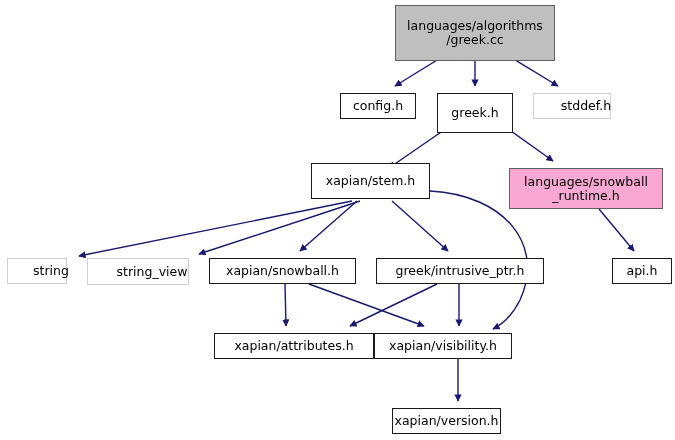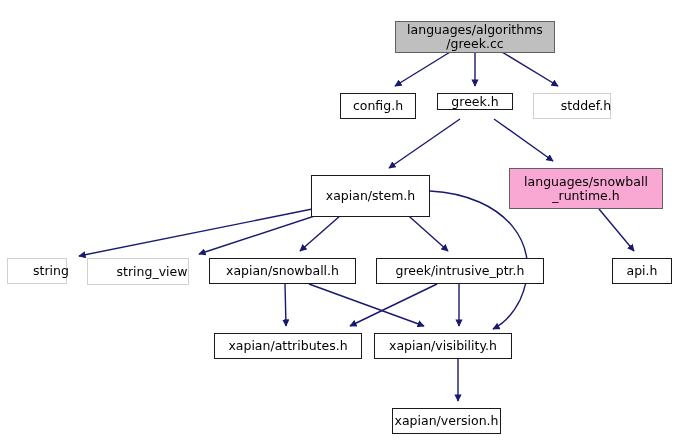--- a/index.html
+++ b/index.html
@@ -83,30 +83,30 @@
         <path d="M 430,191 C 505,195 545,245 520,300 C 512,316 503,324 493,329" fill="none" stroke="#191970" stroke-width="1.4" marker-end="url(#arrowhead)"></path>
         <path d="M 599,209 L 634,251" fill="none" stroke="#191970" stroke-width="1.4" marker-end="url(#arrowhead)"></path>
         <path d="M 285,284 L 286,326" fill="none" stroke="#191970" stroke-width="1.4" marker-end="url(#arrowhead)"></path>
         <path d="M 309,284 L 424,326" fill="none" stroke="#191970" stroke-width="1.4" marker-end="url(#arrowhead)"></path>
         <path d="M 437,284 L 350,326" fill="none" stroke="#191970" stroke-width="1.4" marker-end="url(#arrowhead)"></path>
         <path d="M 459,284 L 459,326" fill="none" stroke="#191970" stroke-width="1.4" marker-end="url(#arrowhead)"></path>
         <path d="M 458,359 L 458,401" fill="none" stroke="#191970" stroke-width="1.4" marker-end="url(#arrowhead)"></path>
       </g>
   </svg>
   <div id="nodes-layer">
-      <div class="node-box style-root" style="left: 395px; top: 21px; width: 160px; height: 32px;"><span class="node-label">languages/algorithms
+      <div class="node-box style-root" style="left: 395px; top: 5px; width: 160px; height: 56px;"><span class="node-label">languages/algorithms
 /greek.cc</span></div>
       <div class="node-box style-dark" style="left: 340px; top: 93px; width: 76px; height: 26px;"><span class="node-label">config.h</span></div>
-      <div class="node-box style-dark" style="left: 437px; top: 93px; width: 76px; height: 17px; text-align: center;"><span class="node-label">greek.h</span></div>
+      <div class="node-box style-dark" style="left: 437px; top: 93px; width: 76px; height: 40px; text-align: center;"><span class="node-label">greek.h</span></div>
       <div class="node-box style-sys" style="left: 533px; top: 93px; width: 78px; height: 26px;"><span class="node-label">stddef.h</span></div>
-      <div class="node-box style-dark" style="left: 311px; top: 175px; width: 119px; height: 42px;"><span class="node-label">xapian/stem.h</span></div>
+      <div class="node-box style-dark" style="left: 311px; top: 163px; width: 119px; height: 36px;"><span class="node-label">xapian/stem.h</span></div>
       <div class="node-box style-gray" style="left: 509px; top: 168px; width: 154px; height: 41px;"><span class="node-label">languages/snowball
 _runtime.h</span></div>
       <div class="node-box style-sys" style="left: 7px; top: 258px; width: 60px; height: 26px;"><span class="node-label">string</span></div>
       <div class="node-box style-sys" style="left: 87px; top: 258px; width: 102px; height: 27px;"><span class="node-label">string_view</span></div>
       <div class="node-box style-dark" style="left: 209px; top: 258px; width: 147px; height: 26px;"><span class="node-label">xapian/snowball.h</span></div>
       <div class="node-box style-dark" style="left: 376px; top: 258px; width: 168px; height: 26px;"><span class="node-label">greek/intrusive_ptr.h</span></div>
       <div class="node-box style-dark" style="left: 612px; top: 258px; width: 60px; height: 26px;"><span class="node-label">api.h</span></div>
-      <div class="node-box style-dark" style="left: 214px; top: 333px; width: 148px; height: 26px;"><span class="node-label">xapian/attributes.h</span></div>
+      <div class="node-box style-dark" style="left: 214px; top: 333px; width: 160px; height: 26px;"><span class="node-label">xapian/attributes.h</span></div>
       <div class="node-box style-dark" style="left: 374px; top: 333px; width: 138px; height: 26px;"><span class="node-label">xapian/visibility.h</span></div>
       <div class="node-box style-dark" style="left: 392px; top: 408px; width: 109px; height: 26px;"><span class="node-label">xapian/version.h</span></div>
     </div>
 </div>
 
 </body></html>

